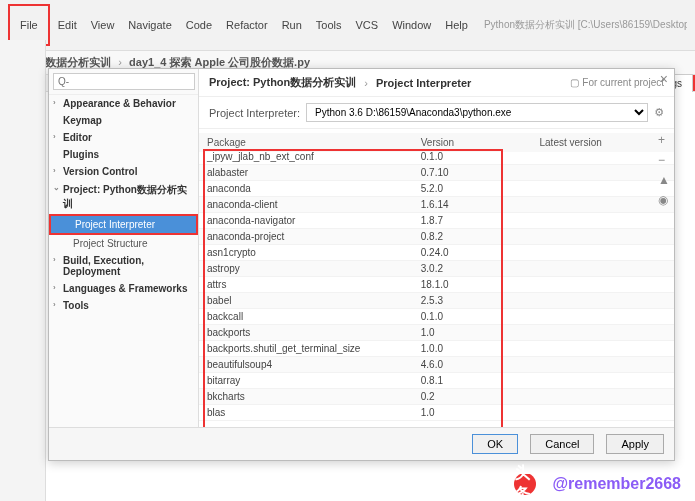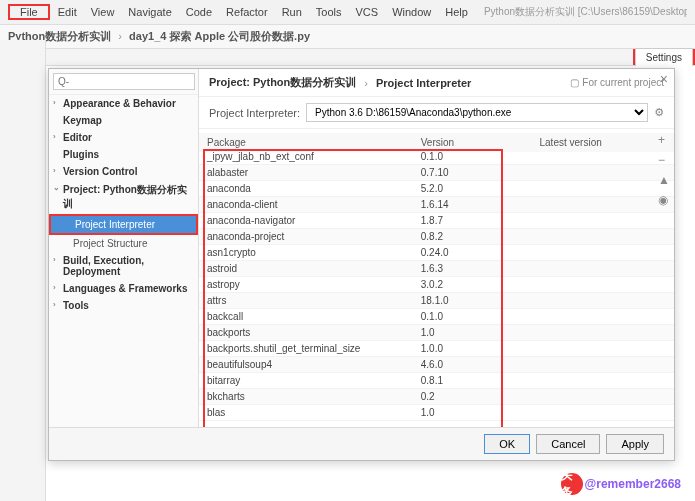--- a/index.html
+++ b/index.html
@@ -1,20 +1,20 @@
 <!DOCTYPE html>
 <html><head>
 <meta charset="utf-8">
 <style>
 * { margin: 0; padding: 0; box-sizing: border-box; font-family: "Segoe UI", Arial, sans-serif; }
 body { background: #fff; font-size: 11px; color: #333; width: 695px; height: 501px; overflow: hidden; position: relative; }
 .menubar { display: flex; align-items: center; padding: 4px 8px; border-bottom: 1px solid #ddd; gap: 2px; background: #f2f2f2; }
 .menubar .item { padding: 2px 6px; color: #444; cursor: pointer; }
 .menubar .path { color: #999; font-size: 10px; margin-left: 8px; white-space: nowrap; overflow: hidden; }
-.file-highlight { border: 2px solid #e33; padding: 0 4px; }
+.file-highlight { border: 2px solid #e33; padding: 13px 4px; }
 .breadcrumb { padding: 4px 8px; background: #f8f8f8; border-bottom: 1px solid #ddd; color: #555; font-weight: 600; }
 .breadcrumb .sep { color: #999; margin: 0 4px; font-weight: normal; }
 .tabbar { display: flex; align-items: center; border-bottom: 1px solid #ddd; background: #f4f4f4; padding-left: 60px; justify-content: flex-end; }
 .tabbar .tab { padding: 3px 10px; border: 1px solid #ccc; border-bottom: none; background: #fff; font-size: 10px; }
 .settings-highlight { border: 2px solid #e33; display: inline-block; }
 .dialog { position: absolute; left: 48px; top: 68px; right: 20px; bottom: 40px; background: #fff; border: 1px solid #bbb; display: flex; flex-direction: column; box-shadow: 0 2px 10px rgba(0,0,0,0.2); }
 .dialog-close { position: absolute; right: 6px; top: 2px; color: #888; cursor: pointer; font-size: 14px; }
 .dialog-body { display: flex; flex: 1; overflow: hidden; }
 .sidebar { width: 150px; background: #fafafa; border-right: 1px solid #ddd; overflow-y: auto; font-size: 10px; }
 .search-row { padding: 4px; border-bottom: 1px solid #eee; display: flex; align-items: center; gap: 4px; }
@@ -35,24 +35,24 @@
 .interp-row select { flex: 1; border: 1px solid #ccc; padding: 2px 4px; font-size: 10px; background: #fff; }
 .interp-row .gear { color: #888; cursor: pointer; }
 .pkg-wrap { flex: 1; overflow: auto; position: relative; }
 .pkg-table { width: 100%; border-collapse: collapse; font-size: 10px; }
 .pkg-table th { text-align: left; padding: 4px 8px; border-bottom: 1px solid #ddd; background: #f8f8f8; color: #555; font-weight: normal; position: sticky; top: 4px; }
 .pkg-table td { padding: 2px 8px; border-bottom: 1px solid #f2f2f2; color: #444; }
 .pkg-table tr:nth-child(even) td { background: #fafafa; }
 .pkg-highlight { position: absolute; border: 2px solid #e33; pointer-events: none; }
 .side-tools { position: absolute; right: 2px; top: 0; display: flex; flex-direction: column; gap: 6px; padding: 4px 2px; color: #888; }
 .side-tools span { cursor: pointer; font-size: 12px; }
-.dialog-foot { padding: 6px 10px; border-top: 1px solid #ddd; display: flex; justify-content: flex-end; gap: 6px; background: #f6f6f6; }
+.dialog-foot { padding: 6px 10px; border-top: 1px solid #ddd; display: flex; justify-content: flex-end; gap: 12px; background: #f6f6f6; }
 .dialog-foot button { padding: 3px 14px; font-size: 11px; border: 1px solid #aaa; background: #f0f0f0; cursor: pointer; }
 .dialog-foot button.primary { border-color: #4a90d9; }
-.watermark { position: absolute; right: 14px; bottom: 6px; display: flex; align-items: center; gap: 2px; color: #fff; font-size: 12px; z-index: 50; }
+.watermark { position: absolute; right: 14px; bottom: 6px; display: flex; align-items: center; gap: 16px; color: #fff; font-size: 16px; z-index: 50; }
 .watermark .logo { background: #e33; border-radius: 50%; width: 22px; height: 22px; display: flex; align-items: center; justify-content: center; font-weight: bold; }
 .watermark .txt { color: #8b5cf6; font-weight: 600; }
 .gutter { position: absolute; left: 0; top: 40px; bottom: 0; width: 46px; background: #f4f4f4; border-right: 1px solid #ddd; }
 </style>
 </head>
 <body>
 
 <div class="menubar">
   <span class="file-highlight">
     <span class="item">File</span>
@@ -161,32 +161,32 @@
                 <td>anaconda-project</td>
                 <td>0.8.2</td>
                 <td></td>
               </tr>
               <tr>
                 <td>asn1crypto</td>
                 <td>0.24.0</td>
                 <td></td>
               </tr>
               <tr>
-                <td>astroid</td>
-                <td>1.6.3</td>
-                <td></td>
-              </tr>
-              <tr>
                 <td>astropy</td>
                 <td>3.0.2</td>
                 <td></td>
               </tr>
               <tr>
                 <td>attrs</td>
                 <td>18.1.0</td>
+                <td></td>
+              </tr>
+              <tr>
+                <td>babel</td>
+                <td>2.5.3</td>
                 <td></td>
               </tr>
               <tr>
                 <td>backcall</td>
                 <td>0.1.0</td>
                 <td></td>
               </tr>
               <tr>
                 <td>backports</td>
                 <td>1.0</td>

